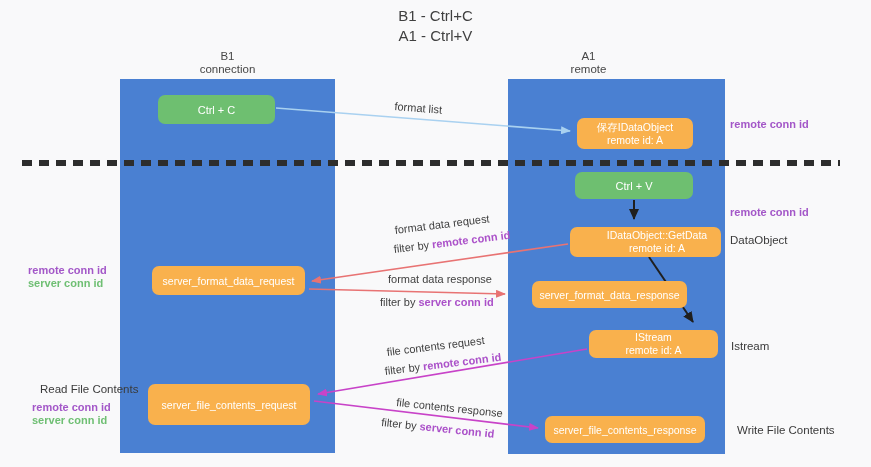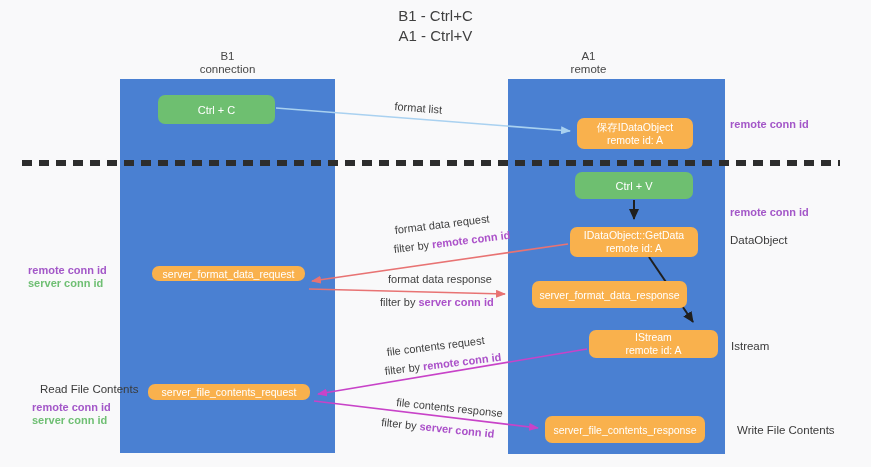--- a/index.html
+++ b/index.html
@@ -95,39 +95,39 @@
 
   <div class="abs box orange" style="left:577px;top:118px;width:116px;height:31px;">
     <span class="ln">保存IDataObject</span>
     <span class="ln">remote id: A</span>
   </div>
 
   <div class="abs box green" style="left:575px;top:172px;width:118px;height:27px;">
     <span>Ctrl + V</span>
   </div>
 
-  <div class="abs box orange" style="left:570px;top:227px;width:128px;height:30px;">
+  <div class="abs box orange" style="left:570px;top:227px;width:128px;height:30px;padding-left:23px;">
     <span class="ln">IDataObject::GetData</span>
     <span class="ln">remote id: A</span>
   </div>
 
-  <div class="abs box orange single" style="left:152px;top:266px;width:153px;height:15px;">
+  <div class="abs box orange single" style="left:152px;top:266px;width:153px;height:29px;">
     <span>server_format_data_request</span>
   </div>
 
   <div class="abs box orange single" style="left:512px;top:281px;width:155px;height:27px;margin-left:20px;">
     <span>server_format_data_response</span>
   </div>
 
   <div class="abs box orange" style="left:589px;top:330px;width:129px;height:28px;">
     <span class="ln">IStream</span>
     <span class="ln">remote id: A</span>
   </div>
 
-  <div class="abs box orange single" style="left:148px;top:384px;width:162px;height:16px;">
+  <div class="abs box orange single" style="left:148px;top:384px;width:162px;height:41px;">
     <span>server_file_contents_request</span>
   </div>
 
   <div class="abs box orange single" style="left:545px;top:416px;width:160px;height:27px;">
     <span>server_file_contents_response</span>
   </div>
 
   <div class="abs alabel" style="left:395px;top:100px;transform:rotate(4.5deg);">format list</div>
 
   <div class="abs alabel" style="left:394px;top:224px;transform:rotate(-7deg);">format data request</div>

